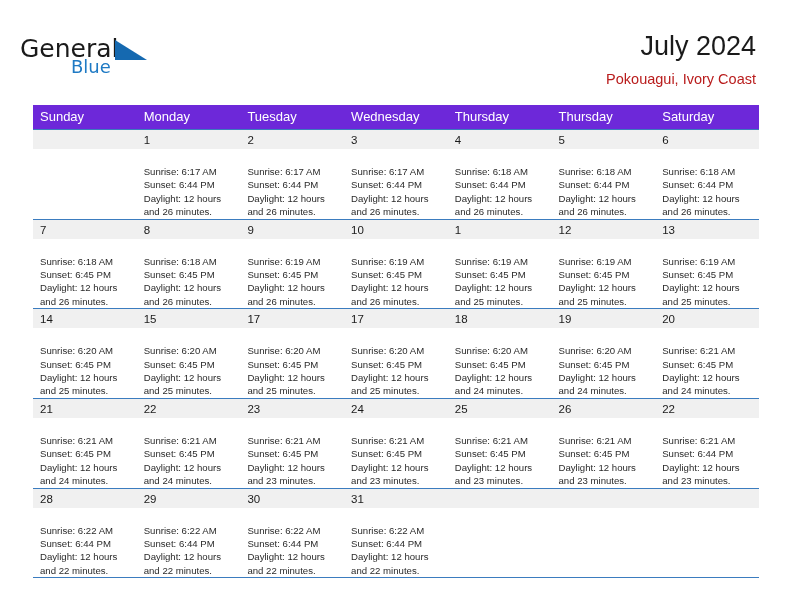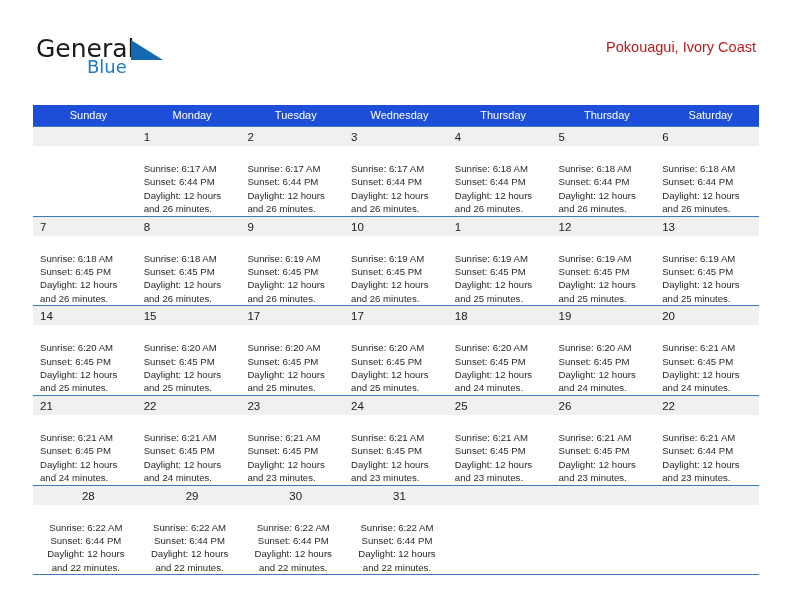--- a/index.html
+++ b/index.html
@@ -23,21 +23,21 @@
 
   
   .top {
     position: absolute;
     left: 0; top: 0;
     width: 792px;
     height: 100px;
   }
   .brand {
     position: absolute;
-    left: 36px;
+    left: 20px;
     top: 34px;
     width: 230px;
     height: 56px;
   }
   .brand-general {
     position: absolute;
     left: 0; top: 0;
     font-size: 25px;
     letter-spacing: 0px;
     color: #1a1a1a;
@@ -90,38 +90,38 @@
     position: absolute;
     left: 33px;
     top: 105px;
     width: 726px;
     border-collapse: collapse;
     table-layout: fixed;
   }
   .calendar col { width: 103.71px; }
 
   thead th {
-    background: #1d4ed8;
+    background: #6d28d9;
     color: #ffffff;
-    font-size: 11px;
+    font-size: 13px;
     font-weight: 400;
-    text-align: center;
+    text-align: left;
     padding: 4px 0 5px 7px;
     height: 12px;
     font-family: "Liberation Sans", sans-serif;
   }
 
   tbody tr { height: 89px; }
   tbody td {
     vertical-align: top;
     padding: 0;
     border-top: 1px solid #3b7cbf;
     background: #ffffff;
   }
-  tbody tr:last-child td { border-bottom: 1px solid #3b7cbf; text-align: center; }
+  tbody tr:last-child td { border-bottom: 1px solid #3b7cbf; }
 
   .daynum {
     display: block;
     background: #f0f0f0;
     height: 15px;
     padding: 3px 0 1px 7px;
     font-size: 11.5px;
     color: #1a1a1a;
     line-height: 14px;
   }
@@ -141,20 +141,21 @@
 
   <div class="top">
 
     <div class="brand">
       <span class="brand-general">General</span>
       <span class="brand-flag"></span>
       <span class="brand-blue">Blue</span>
     </div>
 
     <div class="title-block">
+      <div class="cal-title">July 2024</div>
       <div class="cal-subtitle">Pokouagui, Ivory Coast</div>
     </div>
 
   </div>
 
   <table class="calendar">
     <colgroup>
       <col>
         <col>
         <col>

